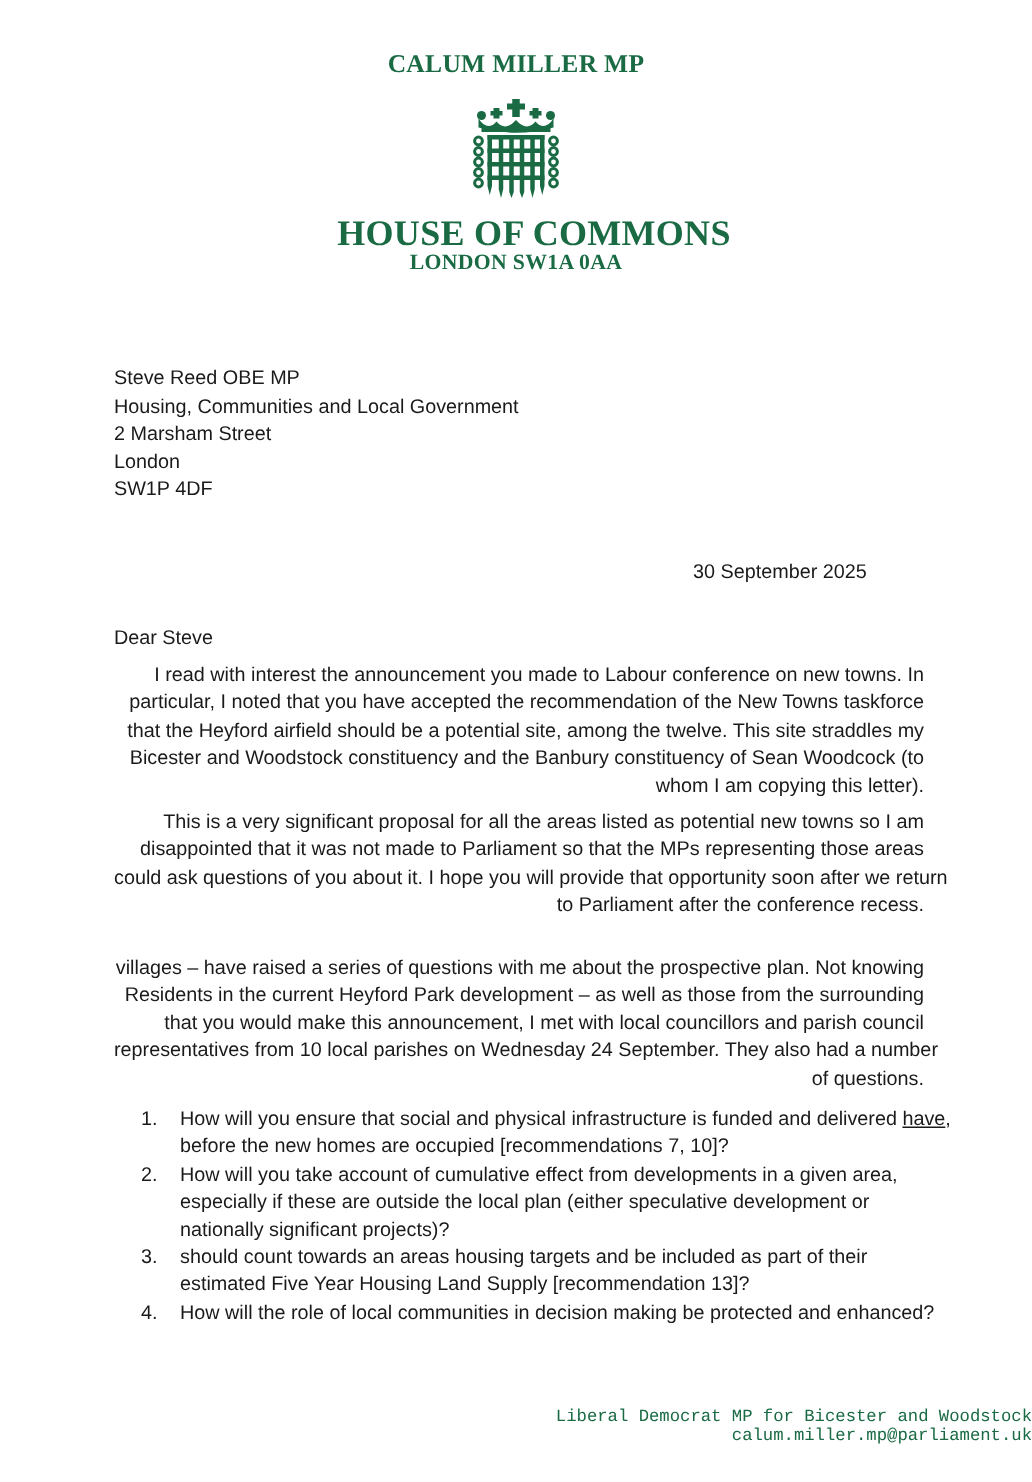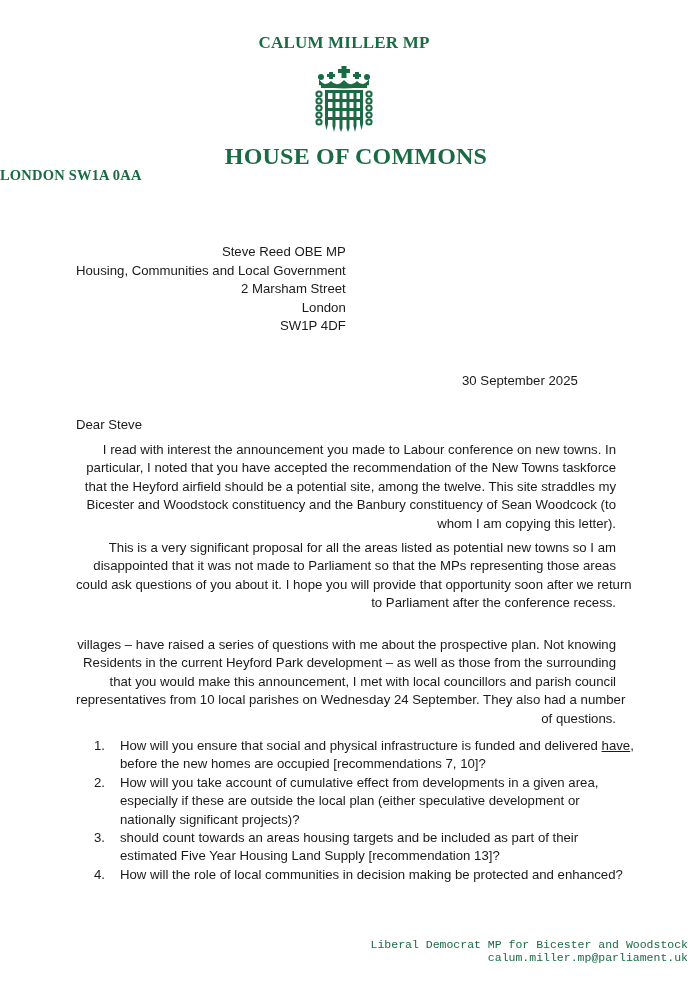--- a/index.html
+++ b/index.html
@@ -2,25 +2,25 @@
 <html><head>
   <meta charset="utf-8">
   <style>
     html, body { margin: 0; padding: 0; background: #ffffff; }
     body { width: 688px; height: 988px; position: relative; overflow: hidden; color: #1a1a1a; }
     .letterhead { position: absolute; left: 0; top: 0; width: 688px; text-align: center; }
     .serif-green { font-family: "Liberation Serif", "DejaVu Serif", serif; color: #1a6b44; font-weight: bold; letter-spacing: 0.2px; }
     .mp-name { position: absolute; left: 0; width: 688px; top: 33px; font-size: 17px; text-align: center; }
     .logo { position: absolute; left: 315px; top: 66px; width: 58px; height: 66px; }
     .house { position: absolute; left: 12px; width: 688px; top: 143px; font-size: 24px; text-align: center; }
-    .london { position: absolute; left: 0; width: 688px; top: 167px; font-size: 14.5px; text-align: left; }
+    .london { position: absolute; left: 0; width: 688px; top: 167px; font-size: 14.5px; text-align: center; }
 
     .body-text { font-family: "Liberation Sans", "DejaVu Sans", sans-serif; font-size: 13.2px; line-height: 18.4px; color: #1a1a1a; }
     .address { position: absolute; left: 76px; top: 243px; }
-    .address div { height: 18.6px; text-align: right; }
+    .address div { height: 18.6px; }
     .date { position: absolute; left: 462px; top: 372px; }
     .salutation { position: absolute; left: 76px; top: 416px; }
     .para { position: absolute; left: 76px; width: 540px; margin: 0; text-align: right; }
     .p1 { top: 441px; }
     .p2 { top: 539px; }
     .p3 { top: 636px; }
     .para .line { display: block; white-space: nowrap; }
 
     .questions { position: absolute; left: 94px; top: 737px; width: 540px; margin: 0; padding: 0; list-style: none; }
     .questions li { position: relative; padding-left: 26px; }

